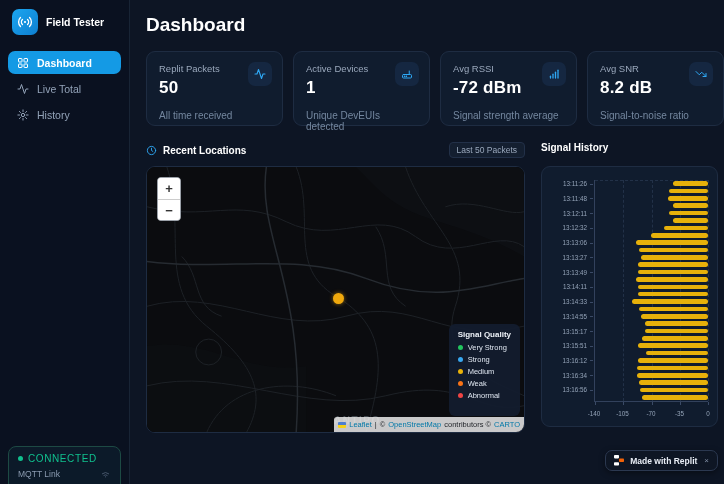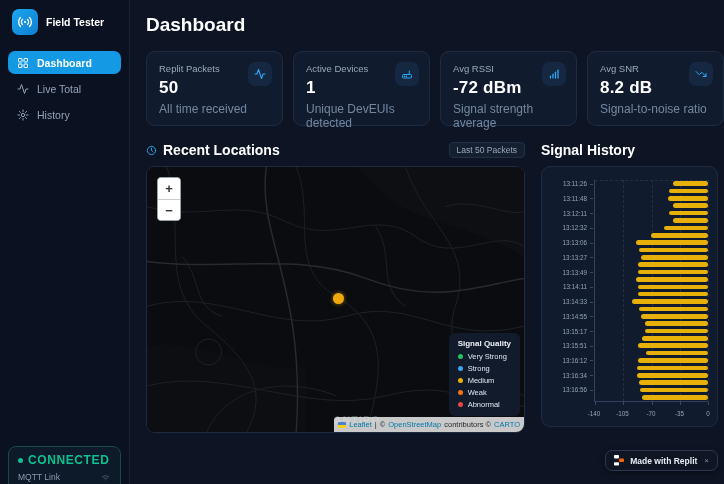--- a/index.html
+++ b/index.html
@@ -17,65 +17,65 @@
   .logo-sub { font-size:7.5px; color:#8b9bb0; line-height:10px; }
   .nav { margin-top:6px; }
   .nav-item { display:flex; align-items:center; gap:8px; height:23px; margin:3px 8px;
     padding:0 9px; border-radius:7px; font-size:10.5px; color:#93a3b8; cursor:pointer; }
   .nav-item svg { width:12px; height:12px; flex:0 0 auto; }
   .nav-item.active { background:#149ae5; color:#fff; font-weight:bold; }
   .conn-card { position:absolute; left:8px; right:8px; bottom:-8px; height:46px;
     background:#0c1a29; border:1px solid #1d4a44; border-radius:8px; padding:6px 9px; }
   .conn-row1 { display:flex; align-items:center; gap:5px; }
   .conn-dot { width:5px; height:5px; border-radius:50%; background:#10c08e; }
-  .conn-status { font-size:12px; font-weight:bold; letter-spacing:.6px; color:#10c08e; }
+  .conn-status { font-size:10px; font-weight:normal; letter-spacing:.6px; color:#10c08e; }
   .conn-row2 { display:flex; align-items:center; justify-content:space-between; margin-top:4px; }
   .conn-label { font-size:8.5px; color:#8b9bb0; }
   .conn-row2 svg { width:11px; height:11px; color:#4a5a70; }
 
   
   .main { margin-left:130px; padding:10px 0 0 16px; width:594px; }
   h1 { font-size:19px; font-weight:bold; color:#fff; margin-top:4px; }
   .subtitle { font-size:10.5px; color:#8495ab; margin-top:4px; }
 
   .stats-row { display:flex; gap:10px; margin-top:15px; width:578px; }
   .stat-card { width:137px; height:75px; background:#101c2e; border:1px solid #1e2c42;
     border-radius:9px; padding:11px 12px; position:relative; flex:0 0 auto; }
   .stat-label { font-size:9.5px; color:#9aa8bc; }
   .stat-value { font-size:17px; font-weight:bold; color:#fff; margin-top:4px; letter-spacing:.2px; }
-  .stat-sub { font-size:12px; color:#74879f; margin-top:4px; }
+  .stat-sub { font-size:10px; color:#74879f; margin-top:12px; }
   .stat-icon { position:absolute; top:10px; right:10px; width:24px; height:24px; border-radius:7px;
     background:#152741; display:flex; align-items:center; justify-content:center; color:#2ea8f5; }
   .stat-icon svg { width:12px; height:12px; }
 
   .section-row { display:flex; margin-top:16px; width:578px; }
   .section-left { width:379px; display:flex; align-items:center; }
   .section-left svg { width:11px; height:11px; color:#2ea8f5; margin-right:6px; }
-  .section-title { font-size:14px; font-weight:bold; color:#fff; }
+  .section-title { font-size:10px; font-weight:bold; color:#fff; }
   .pkt-badge { margin-left:auto; background:#141f30; border:1px solid #223048; border-radius:4px;
     padding:2px 7px; font-size:8.5px; color:#9aa8bc; }
   .section-right { margin-left:16px; display:flex; align-items:flex-start; }
 
   .content-row { display:flex; gap:16px; margin-top:8px; align-items:flex-start; }
 
   
   .map { width:379px; height:267px; border-radius:9px; background:#0b0c0f; position:relative;
     overflow:hidden; border:1px solid #1e2c42; }
   .map svg.roads { position:absolute; inset:0; }
   .zoom-ctl { position:absolute; top:10px; left:10px; width:24px; border-radius:4px;
     overflow:hidden; border:1px solid #9aa0a8; background:#fff; z-index:5; }
   .zoom-btn { width:100%; height:21px; display:flex; align-items:center; justify-content:center;
     font-size:13px; font-weight:bold; color:#333; cursor:pointer; background:#fff; border:none; }
   .zoom-btn + .zoom-btn { border-top:1px solid #ccc; }
   .marker { position:absolute; left:186px; top:126px; width:11px; height:11px; border-radius:50%;
     background:#f0a90d; box-shadow:0 0 4px rgba(240,169,13,.6); z-index:4; }
   .city-label { position:absolute; left:187px; top:248px; font-size:10px; font-weight:bold;
     letter-spacing:1.5px; color:#43494f; z-index:2; }
   .legend { position:absolute; right:4px; bottom:16px; background:rgba(19,28,46,.95);
-    border-radius:6px; padding:6px 9px 7px; z-index:6; }
+    border-radius:6px; padding:6px 9px 16px; z-index:6; }
   .legend-title { font-size:8px; font-weight:bold; color:#eef2f8; margin-bottom:4px; }
   .legend-item { display:flex; align-items:center; gap:5px; margin-top:3px;text-align:center; }
   .dot { width:5px; height:5px; border-radius:50%; flex:0 0 auto; }
   .legend-item span.lbl { font-size:7.5px; color:#dfe6f0; }
   .attribution { position:absolute; right:0; bottom:0; background:rgba(235,235,235,.85);
     border-top-left-radius:3px; padding:3px 4px; display:inline-flex; align-items:center; gap:3px;
     font-size:7.5px; color:#1f2227; z-index:7; white-space:nowrap; }
   .attribution a { color:#0078a8; text-decoration:none; }
   .flag { width:8px; height:6px; display:inline-block; border-radius:1px; overflow:hidden; }
   .flag i { display:block; width:100%; height:3px; }

